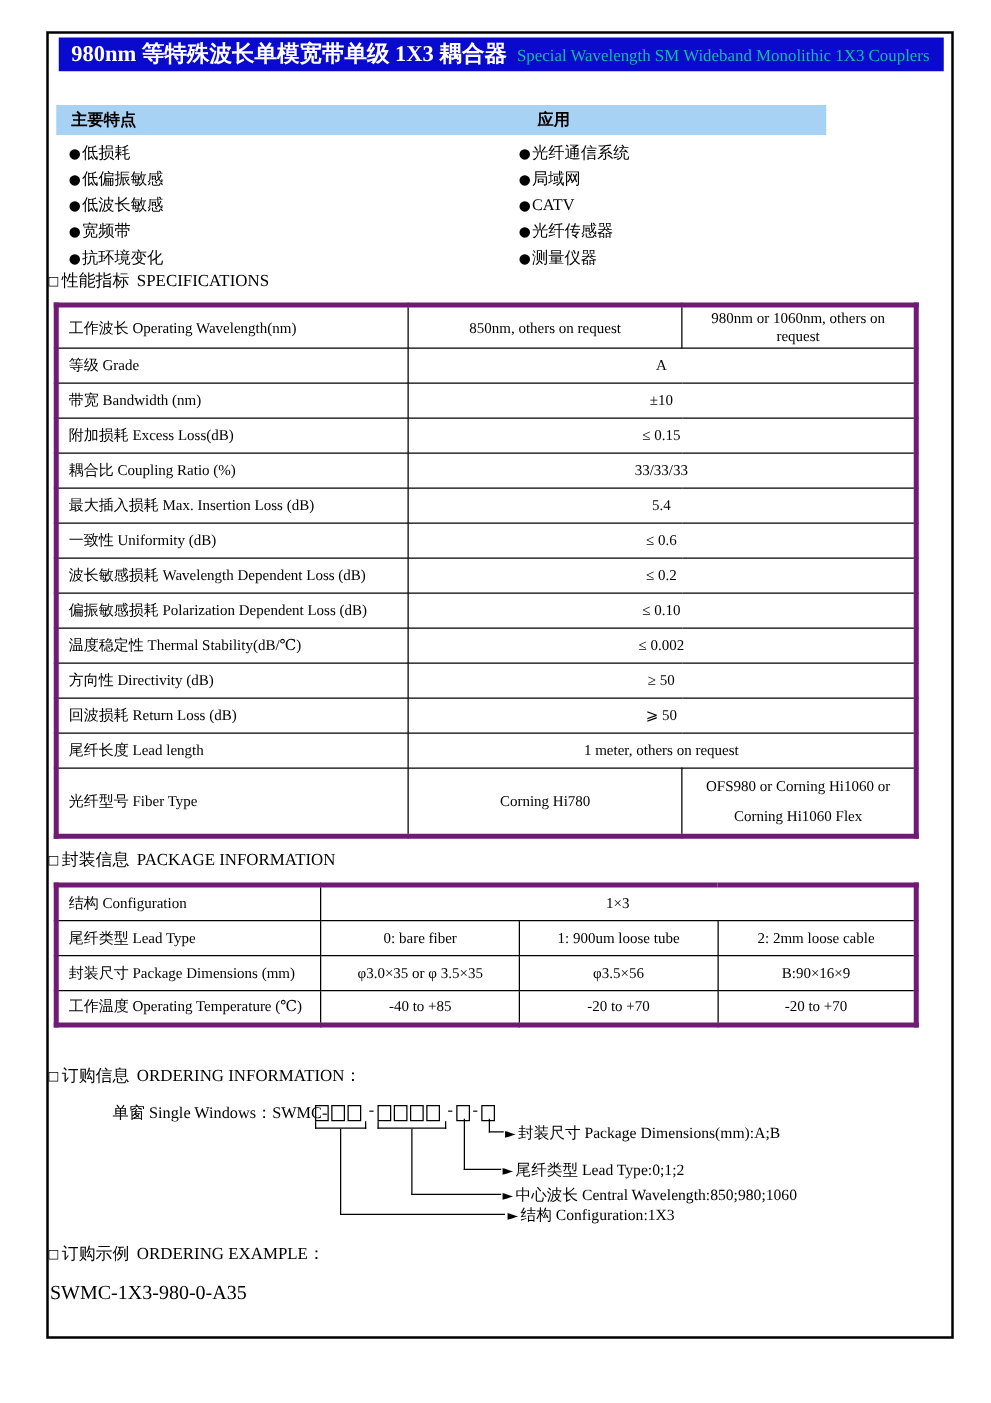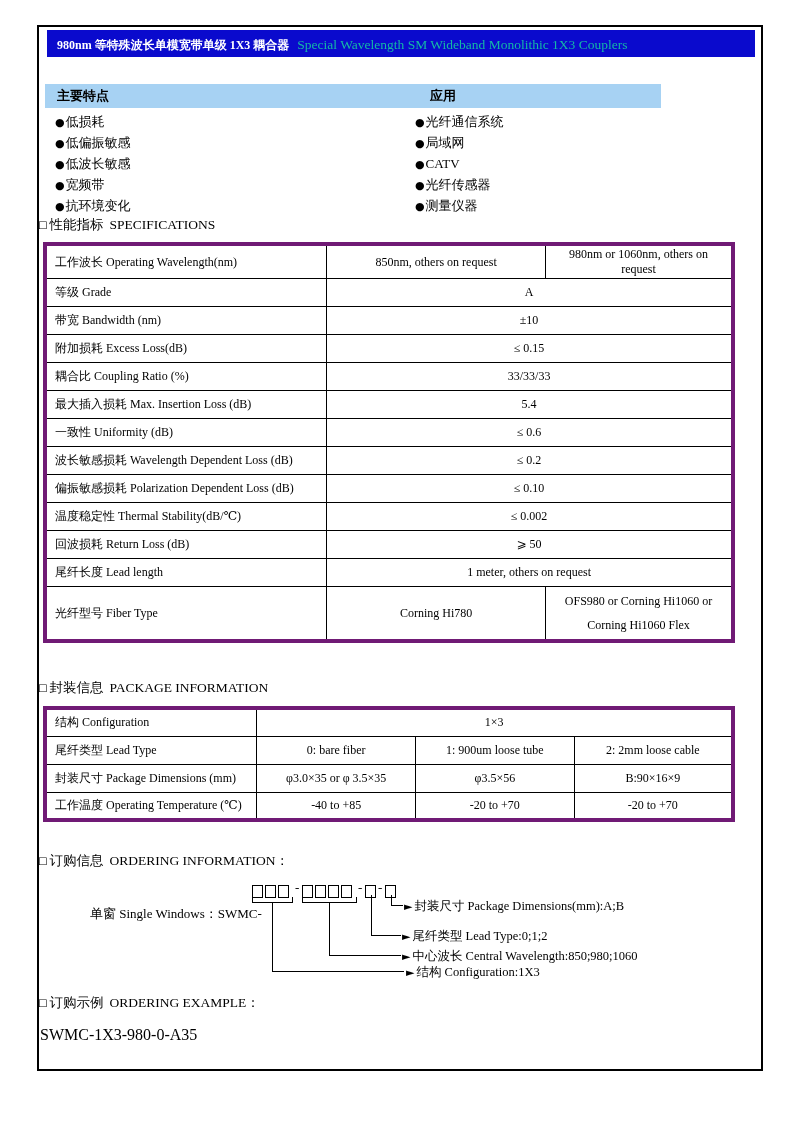--- a/index.html
+++ b/index.html
@@ -2,21 +2,21 @@
 <html><head>
 <meta charset="utf-8">
 <style>
   * { margin:0; padding:0; box-sizing:border-box; }
   body { background:#fff; font-family:"Liberation Serif","DejaVu Serif","DejaVu Sans",serif; color:#000; }
   .page { position:relative; width:793px; height:1122px; background:#fff; overflow:hidden; }
   .page-border { position:absolute; left:37px; top:25px; width:726px; height:1046px; border:2px solid #000; }
 
   .title-bar { position:absolute; left:47px; top:30px; width:708px; height:27px; background:#0a0acd;
                color:#fff; line-height:27px; padding-left:10px; white-space:nowrap; overflow:hidden; }
-  .title-bar .zh { font-weight:bold; font-size:12px; }
+  .title-bar .zh { font-weight:bold; font-size:18px; }
   .title-bar .en { font-size:13.5px; margin-left:4px; color:#14b8a6; }
 
   .feat-bar { position:absolute; left:45px; top:84px; width:616px; height:24px; background:#a7d2f3; }
   .feat-bar .hdr { position:absolute; top:0; height:24px; line-height:24px; font-weight:bold; font-size:13px; color:#000; }
   .feat-bar .hdr.left { left:12px; }
   .feat-bar .hdr.right { left:385px; }
 
   .feat-col { position:absolute; top:111px; font-size:13px; }
   .feat-col.left { left:55px; }
   .feat-col.right { left:415px; }
@@ -128,20 +128,24 @@
         </tr>
     <tr>
           <td class="label">偏振敏感损耗 Polarization Dependent Loss (dB)</td>
           <td class="val" colspan="2">≤ 0.10</td>
         </tr>
     <tr>
           <td class="label">温度稳定性 Thermal Stability(dB/℃)</td>
           <td class="val" colspan="2">≤ 0.002</td>
         </tr>
     <tr>
+          <td class="label">方向性 Directivity (dB)</td>
+          <td class="val" colspan="2">≥ 50</td>
+        </tr>
+    <tr>
           <td class="label">回波损耗 Return Loss (dB)</td>
           <td class="val" colspan="2">⩾ 50</td>
         </tr>
     <tr>
           <td class="label">尾纤长度 Lead length</td>
           <td class="val" colspan="2">1 meter, others on request</td>
         </tr>
     <tr class="fiber-row">
           <td class="label">光纤型号 Fiber Type</td>
           <td class="val">Corning Hi780</td>
@@ -184,21 +188,21 @@
           <td class="val">-20 to +70</td>
           <td class="val">-20 to +70</td>
         </tr>
   </tbody>
     </table>
 
   <div class="section-heading" style="top:852px;">
     <span class="marker">□</span><span class="zh">订购信息</span><span class="en">ORDERING INFORMATION：</span>
   </div>
 
-  <div class="ord-text" style="left:90px; top:881px;margin-top:24px;">单窗 Single Windows：SWMC-</div>
+  <div class="ord-text" style="left:90px; top:881px;">单窗 Single Windows：SWMC-</div>
   <span class="ogroup" style="left:252px;"><span class="obox"></span><span class="obox"></span><span class="obox"></span></span>
   <span class="odash" style="left:295px;">-</span>
   <span class="ogroup" style="left:302px;"><span class="obox"></span><span class="obox"></span><span class="obox"></span><span class="obox"></span></span>
   <span class="odash" style="left:358px;">-</span>
   <span class="ogroup" style="left:365px;"><span class="obox"></span></span>
   <span class="odash" style="left:378px;">-</span>
   <span class="ogroup" style="left:385px;"><span class="obox"></span></span>
 
   <div class="bracket" style="left:252px; top:897px; width:41px;"></div>
   <div class="bracket" style="left:302px; top:897px; width:55px;"></div>

